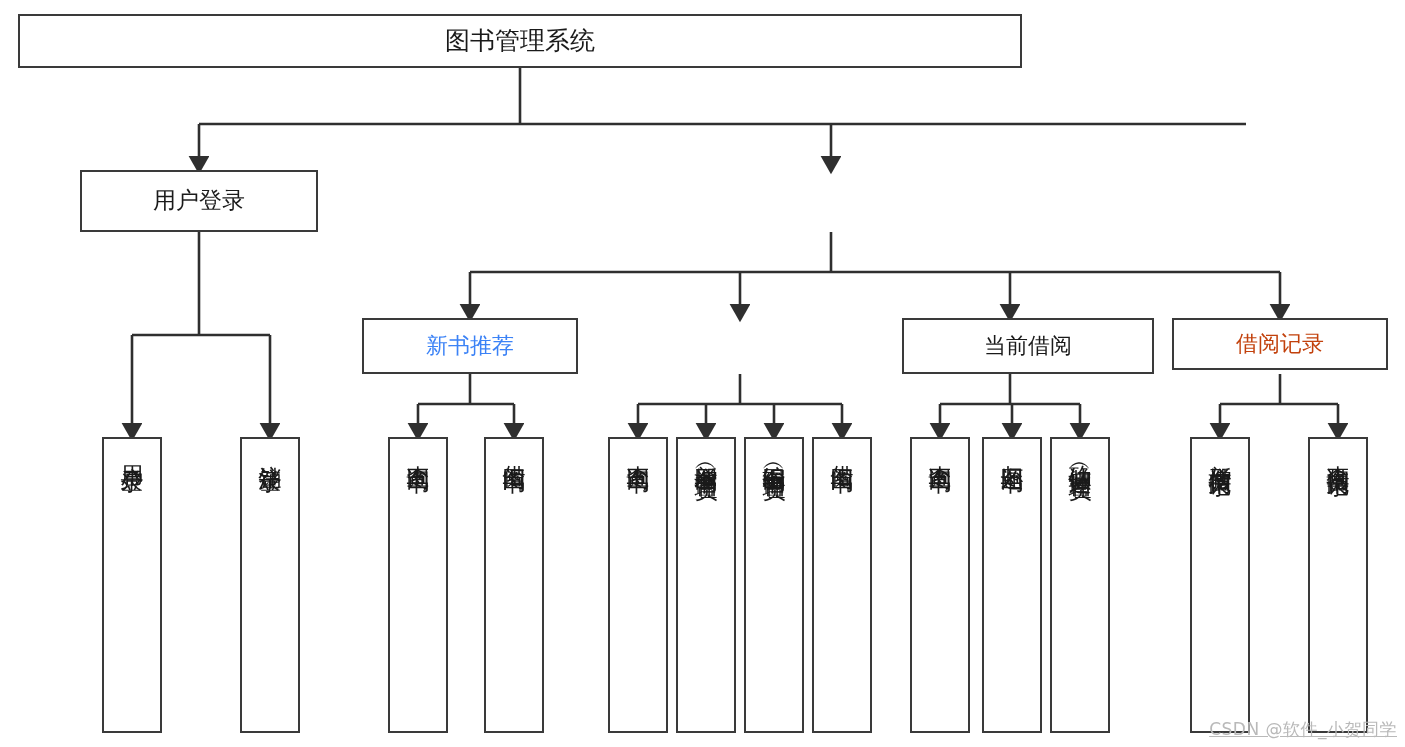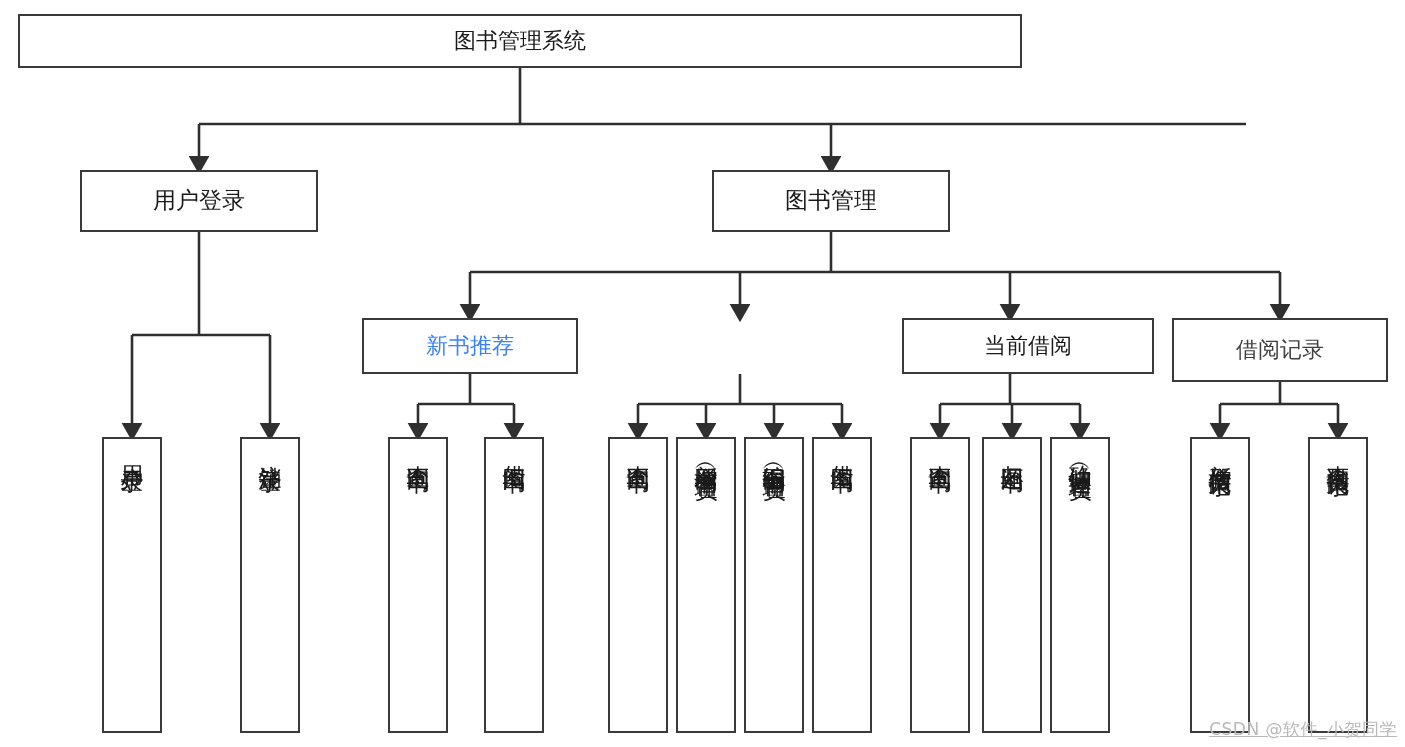--- a/index.html
+++ b/index.html
@@ -39,21 +39,21 @@
   }
   .node .label {
     display: block;
     text-align: center;
     line-height: 1.18;
   }
   
   .node.horiz .label {
     writing-mode: horizontal-tb;
   }
-  .node.root .label { font-size: 22px; }
+  .node.root .label { font-size: 25px; }
   .node.lvl1 .label { font-size: 23px; }
   .node.lvl2 .label { font-size: 22px; }
   
   .node.leaf {
     align-items: flex-start;
     justify-content: center;
     padding-top: 8px;
   }
   .node.leaf .label {
     writing-mode: vertical-rl;
@@ -128,31 +128,28 @@
     </g>
   </svg>
 
   <div class="node horiz root" style="left: 18px; top: 14px; width: 1004px; height: 54px; border-color: rgb(58, 58, 58); color: rgb(26, 26, 26); background: rgb(255, 255, 255);">
     <span class="label">图书管理系统</span>
   </div>
 
   <div class="node horiz lvl1" style="left: 80px; top: 170px; width: 238px; height: 62px; border-color: rgb(58, 58, 58); color: rgb(26, 26, 26); background: rgb(255, 255, 255);">
     <span class="label">用户登录</span>
   </div>
-  <div class="node horiz lvl1" style="left: 712px; top: 170px; width: 238px; height: 62px; border-color: rgb(58, 58, 58); color: rgb(26, 26, 26); background: rgb(255, 255, 255);">
-    <span class="label">图书管理</span>
-  </div>
 
   <div class="node horiz lvl2" style="left: 362px; top: 318px; width: 216px; height: 56px; border-color: rgb(58, 58, 58); color: #3b82f6; background: rgb(255, 255, 255);">
     <span class="label">新书推荐</span>
   </div>
   <div class="node horiz lvl2" style="left: 902px; top: 318px; width: 252px; height: 56px; border-color: rgb(58, 58, 58); color: rgb(26, 26, 26); background: rgb(255, 255, 255);">
     <span class="label">当前借阅</span>
   </div>
-  <div class="node horiz lvl2" style="left: 1172px; top: 318px; width: 216px; height: 64px; border-color: rgb(58, 58, 58); color: #404040; background: rgb(255, 255, 255);">
+  <div class="node horiz lvl2" style="left: 1172px; top: 318px; width: 216px; height: 52px; border-color: rgb(58, 58, 58); color: #c2410c; background: rgb(255, 255, 255);">
     <span class="label">借阅记录</span>
   </div>
 
   <div class="node leaf" style="left: 102px; top: 437px; width: 60px; height: 296px; border-color: rgb(58, 58, 58); color: rgb(26, 26, 26); background: rgb(255, 255, 255);">
     <span class="label">用户登录</span>
   </div>
   <div class="node leaf" style="left: 240px; top: 437px; width: 60px; height: 296px; border-color: rgb(58, 58, 58); color: rgb(26, 26, 26); background: rgb(255, 255, 255);">
     <span class="label">注销登录</span>
   </div>
   <div class="node leaf" style="left: 388px; top: 437px; width: 60px; height: 296px; border-color: rgb(58, 58, 58); color: rgb(26, 26, 26); background: rgb(255, 255, 255);">

